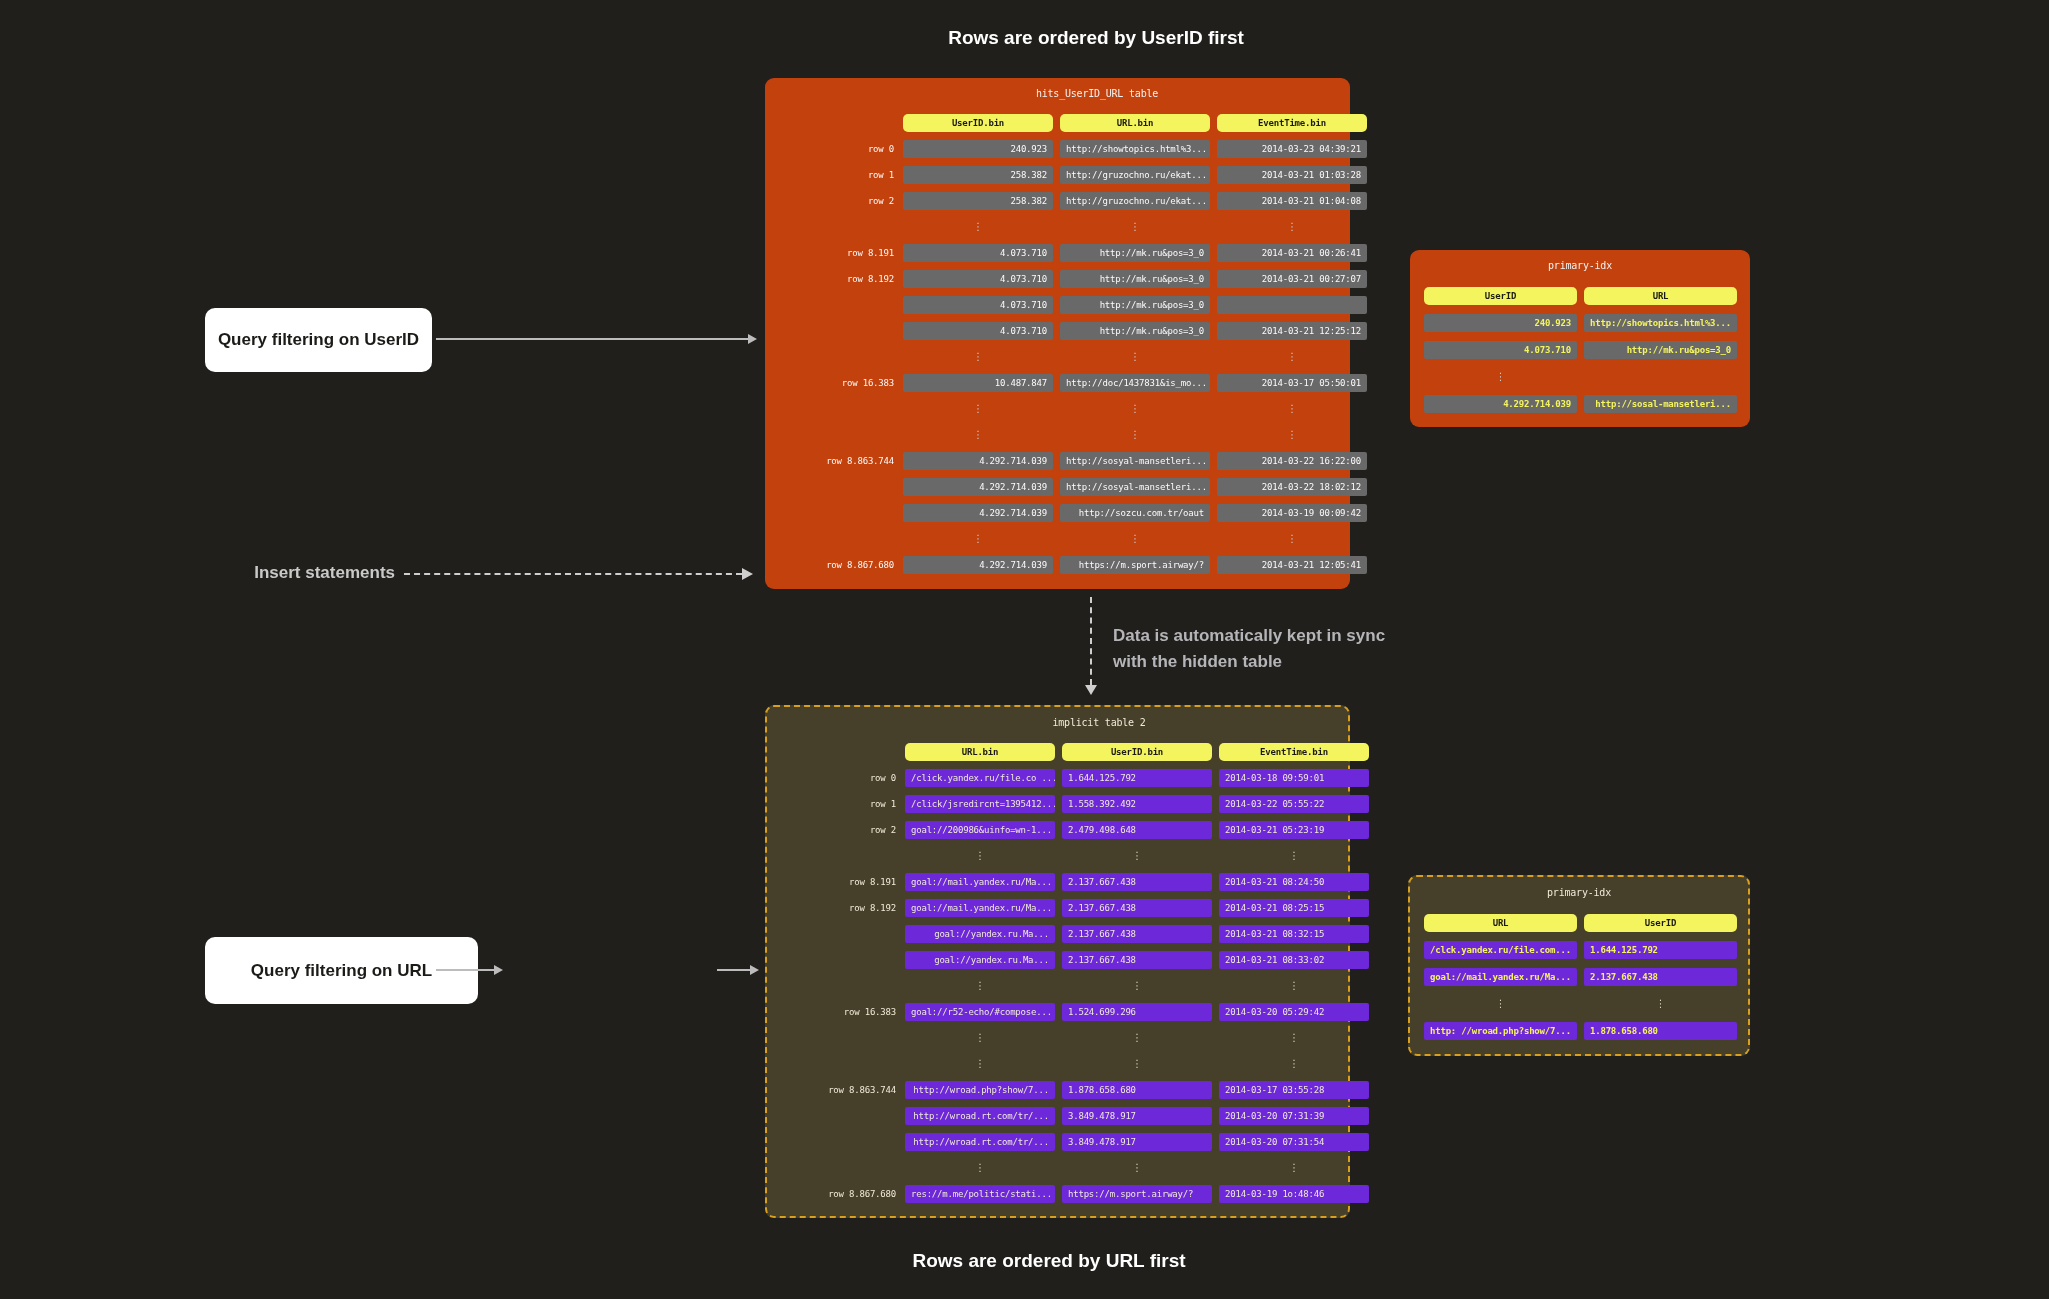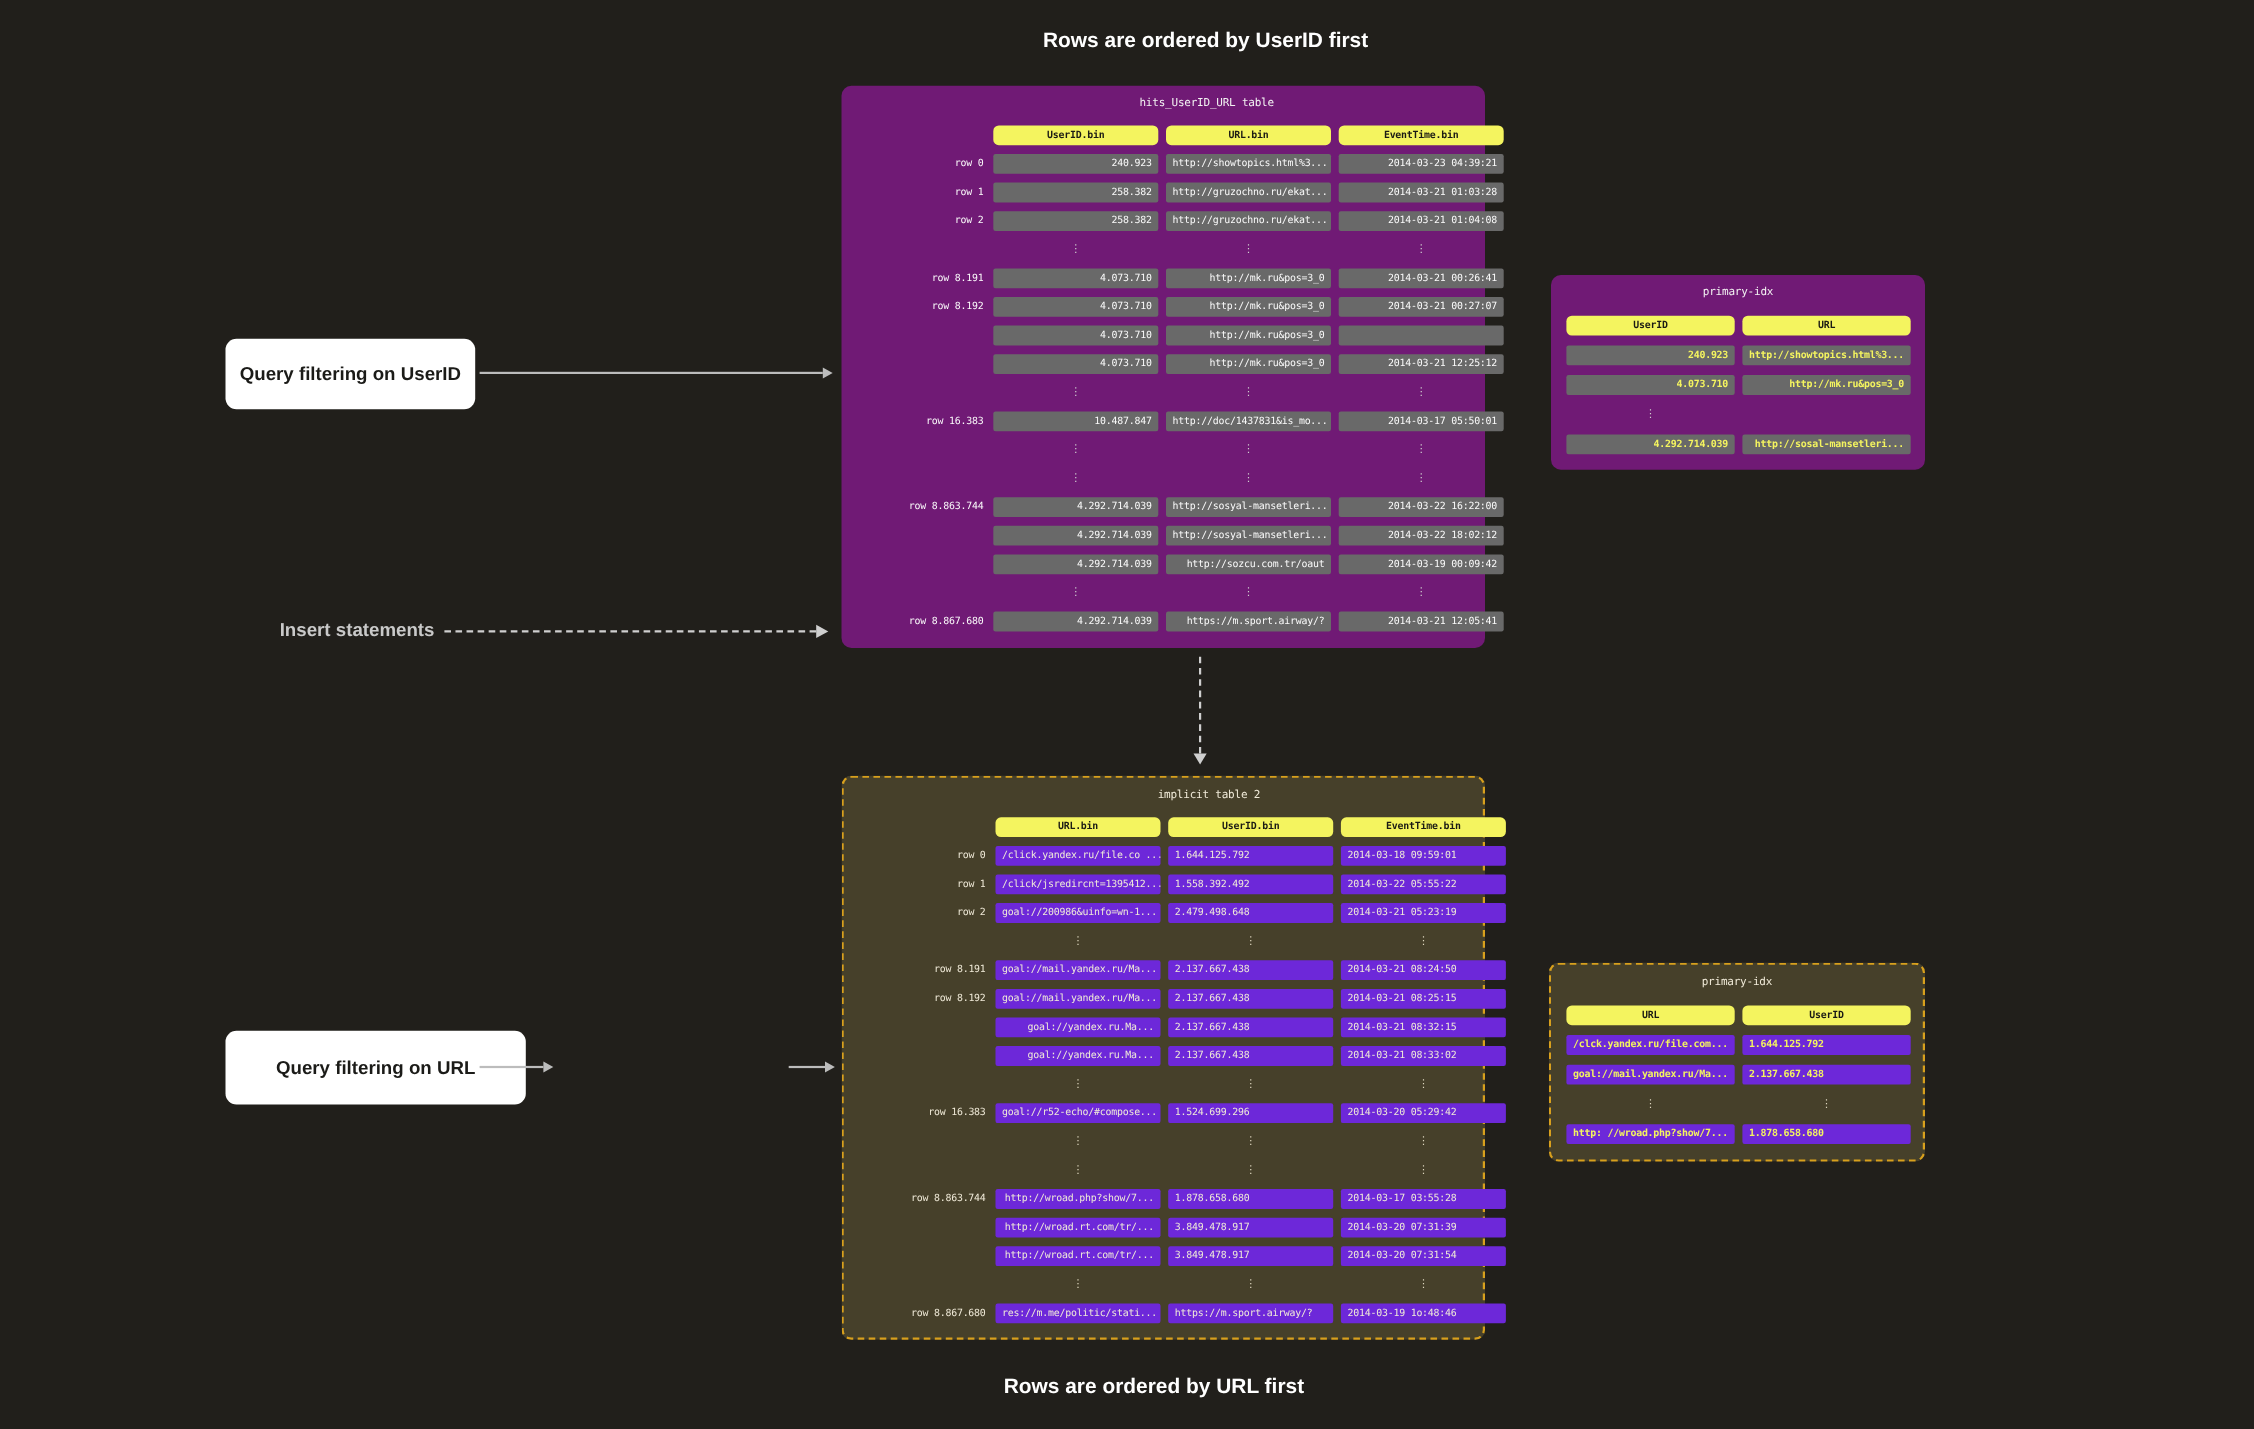--- a/index.html
+++ b/index.html
@@ -12,21 +12,21 @@
   .big-title {
     position:absolute; transform:translateX(-50%);
     font-family:"Liberation Sans", sans-serif; font-weight:700;
     font-size:19px; color:#ffffff; white-space:nowrap;
   }
   #title-top    { left:1096px; top:27px; }
   #title-bottom { left:1049px; top:1250px; }
 
   
   .panel { position:absolute; border-radius:9px; box-sizing:border-box; }
-  .dark  { background:#701a75; }
+  .dark  { background:#c2410c; }
   .olive { background:#46402a; border:2px dashed #d8a01d; }
 
   #panel-hits       { left:765px;  top:78px;  width:585px; height:511px; }
   #panel-idx-top    { left:1410px; top:250px; width:340px; height:177px; }
   #panel-implicit   { left:765px;  top:705px; width:585px; height:513px; }
   #panel-idx-bottom { left:1408px; top:875px; width:342px; height:181px; }
 
   .tbl-title {
     position:absolute; text-align:center; font-size:10px; letter-spacing:-0.2px;
     color:#f2f2f2; white-space:nowrap;
@@ -304,20 +304,24 @@
 
   <div id="box-query-userid" class="white-box">
     <span>Query filtering on UserID</span>
   </div>
   <div id="arrow-query-userid" class="h-arrow"></div>
 
   <div id="insert-label">Insert statements</div>
   <div id="arrow-insert" class="h-arrow h-dashed"></div>
 
   <div id="arrow-sync"></div>
+  <div id="sync-text">
+    <div>Data is automatically kept in sync</div>
+    <div>with the hidden table</div>
+  </div>
 
   <div id="box-query-url" class="white-box">
     <span>Query filtering on URL</span>
   </div>
   <div id="arrow-query-url" class="h-arrow"></div>
   <div id="arrow-mv" class="h-arrow"></div>
 
   <div id="title-bottom" class="big-title">Rows are ordered by URL first</div>
 
 </div>

